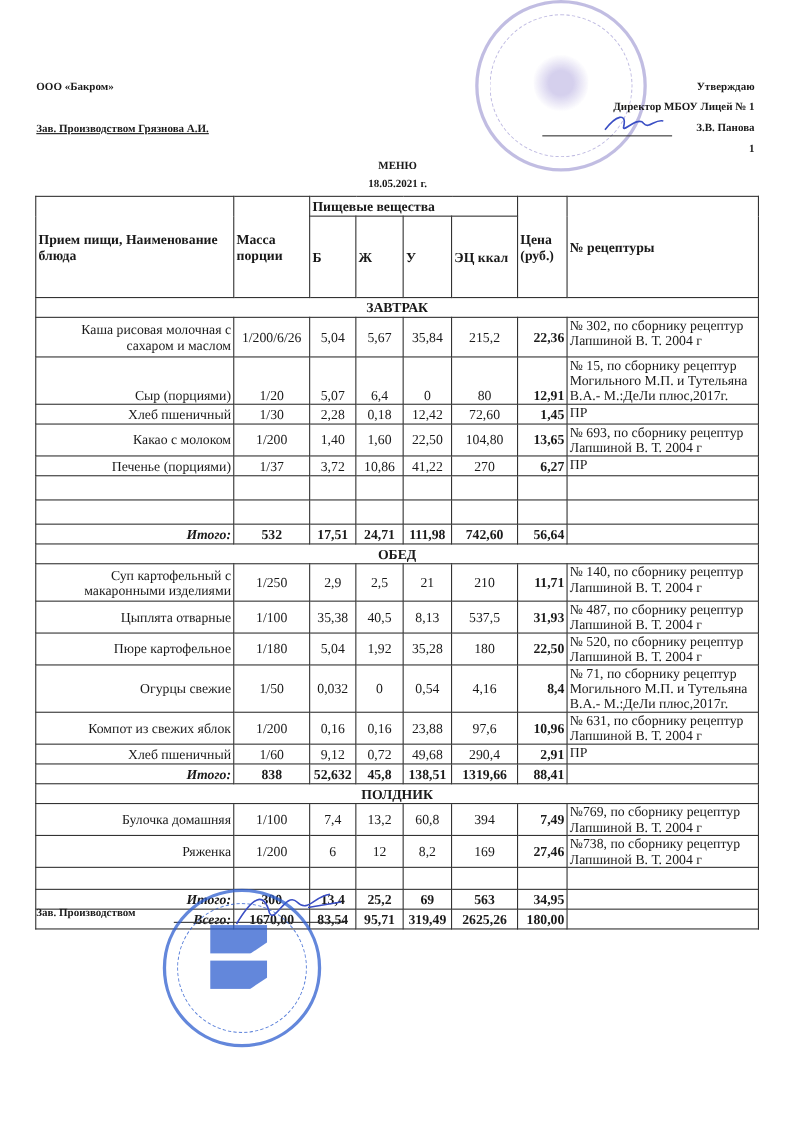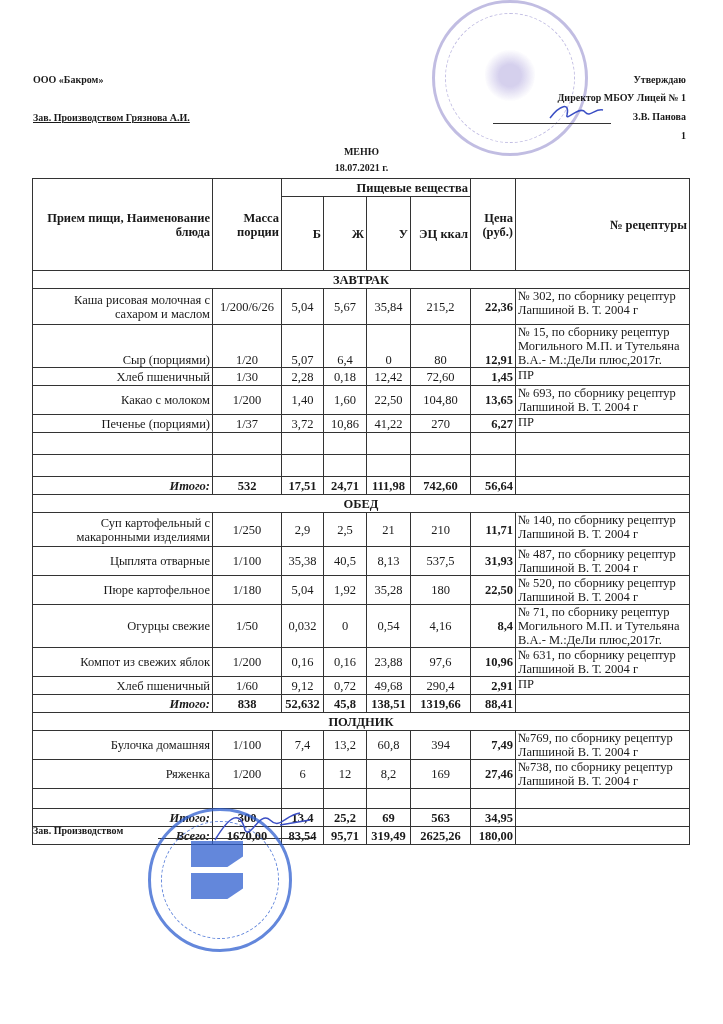--- a/index.html
+++ b/index.html
@@ -2,21 +2,21 @@
 <html><head>
 <meta charset="utf-8">
 <style>
   html, body { margin:0; padding:0; background:#fff; }
   body { width:723px; height:1024px; position:relative; overflow:hidden; font-family:"Liberation Serif", serif; color:#1a1a1a; }
   .abs { position:absolute; }
   .hdr { font-size:10px; font-weight:bold; }
   .u { text-decoration:underline; }
   table.menu { position:absolute; left:32px; top:178px; border-collapse:collapse; table-layout:fixed; width:657px; font-family:"Liberation Serif", serif; }
   table.menu td, table.menu th { border:1px solid #333; padding:0 2px; font-size:12.5px; line-height:14px; overflow:hidden; }
-  table.menu th { font-weight:bold; text-align:right; vertical-align:middle; }
+  table.menu th { font-weight:bold; text-align:left; vertical-align:middle; }
   td.name { text-align:right; }
   td.num { text-align:center; }
   td.price { text-align:right; font-weight:bold; padding-right:3px; }
   td.recipe { font-size:9.5px; line-height:11px; text-align:left; vertical-align:top; }
   td.section { text-align:center; font-weight:bold; }
   tr.total td { font-weight:bold; }
   tr.total td.name { font-style:italic; }
   .stamp { position:absolute; border-radius:50%; }
 </style>
 </head>
@@ -33,21 +33,21 @@
 <div class="abs hdr" style="left:33px;top:74px;">ООО «Бакром»</div>
 <div class="abs hdr u" style="left:33px;top:112px;">Зав.  Производством Грязнова А.И.</div>
 
 <div class="abs hdr" style="right:37px;top:74px;">Утверждаю</div>
 <div class="abs hdr" style="right:37px;top:92px;">Директор МБОУ Лицей № 1</div>
 <div class="abs" style="left:493px;top:123px;width:118px;border-bottom:1px solid #333;"></div>
 <div class="abs hdr" style="right:37px;top:111px;">З.В. Панова</div>
 <div class="abs hdr" style="right:37px;top:130px;">1</div>
 
 <div class="abs hdr" style="left:0;width:723px;text-align:center;top:146px;">МЕНЮ</div>
-<div class="abs hdr" style="left:0;width:723px;text-align:center;top:162px;">18.07.2021 г.</div>
+<div class="abs hdr" style="left:0;width:723px;text-align:center;top:162px;">18.05.2021 г.</div>
 
 <table class="menu">
   <colgroup>
     <col style="width:180px">
       <col style="width:69px">
       <col style="width:42px">
       <col style="width:43px">
       <col style="width:44px">
       <col style="width:60px">
       <col style="width:45px">

